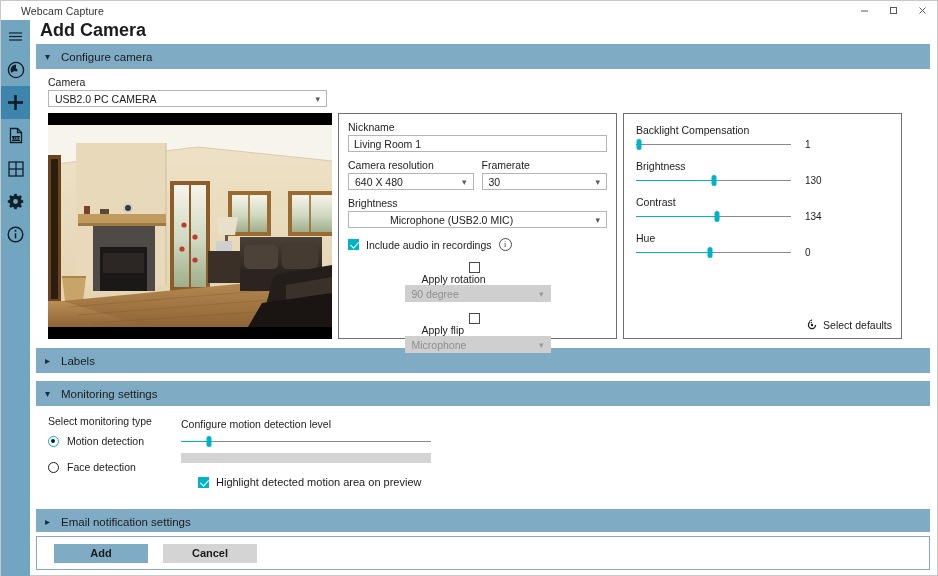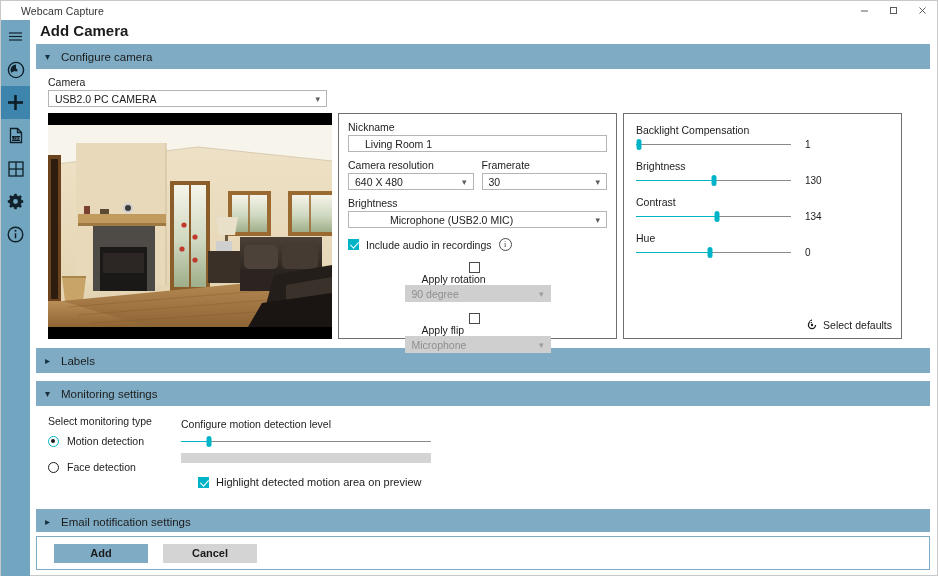--- a/index.html
+++ b/index.html
@@ -23,21 +23,21 @@
   
   .sidebar{position:absolute;left:0;top:19px;width:29px;height:557px;background:#71a5c0;}
   .sb-btn{height:33px;display:flex;align-items:center;justify-content:center;color:#10202a;}
   .sb-btn.sel{background:#3d85ad;}
   .sb-btn svg{display:block;}
 
   
   .main{position:absolute;left:29px;top:19px;right:0;bottom:0;background:#ffffff;
         display:flex;flex-direction:column;}
   .pagehdr{height:21px;display:flex;align-items:center;padding-left:10px;
-           font-size:15px;font-weight:bold;color:#1b1b1b;background:#fff;}
+           font-size:18px;font-weight:bold;color:#1b1b1b;background:#fff;}
   .scroll{flex:1;overflow:hidden;padding:0 7px 0 6px;}
 
   
   .sechdr{height:25px;background:#7facc4;display:flex;align-items:center;
           padding-left:9px;color:#0e1f2a;font-size:11.5px;margin-top:3px;}
   .sechdr .chev{width:16px;display:inline-block;color:#18303d;font-size:10px;}
   .sechdr .lbl{font-size:11.5px;}
 
   
   .sbody{background:#ffffff;padding:7px 0 6px 12px;}
@@ -53,21 +53,21 @@
   .row3{display:flex;gap:6px;margin-top:6px;}
   .preview{width:284px;height:226px;background:#000;position:relative;overflow:hidden;}
   .pv-img{position:absolute;left:0;right:0;top:12px;height:202px;}
 
   .panel{border:1px solid #6f6f6f;background:#fff;box-sizing:border-box;position:relative;}
   .panel.mid{width:279px;height:226px;padding:7px 9px;}
   .panel.right{width:279px;height:226px;padding:10px 12px;}
 
   .lbl{font-size:10.5px;color:#1c1c1c;}
   .tinput{height:17px;border:1px solid #b5b5b5;background:#fff;display:flex;
-          align-items:center;padding:0 16px;font-size:10.5px;box-sizing:border-box;margin-top:2px;}
+          align-items:center;padding:0 5px;font-size:10.5px;box-sizing:border-box;margin-top:2px;}
 
   .twocol{display:flex;gap:8px;margin-top:7px;}
   .twocol > div{flex:1;}
 
   .chkrow{display:flex;align-items:center;margin-top:10px;}
   .chk{width:11px;height:11px;border:1px solid #4a4a4a;box-sizing:border-box;
        margin-right:7px;background:#fff;position:relative;}
   .chk.on{background:#00b4c8;border-color:#00b4c8;}
   .chk.on:after{content:"";position:absolute;left:3px;top:0px;width:4px;height:7px;
        border:solid #fff;border-width:0 1.6px 1.6px 0;transform:rotate(42deg);}

